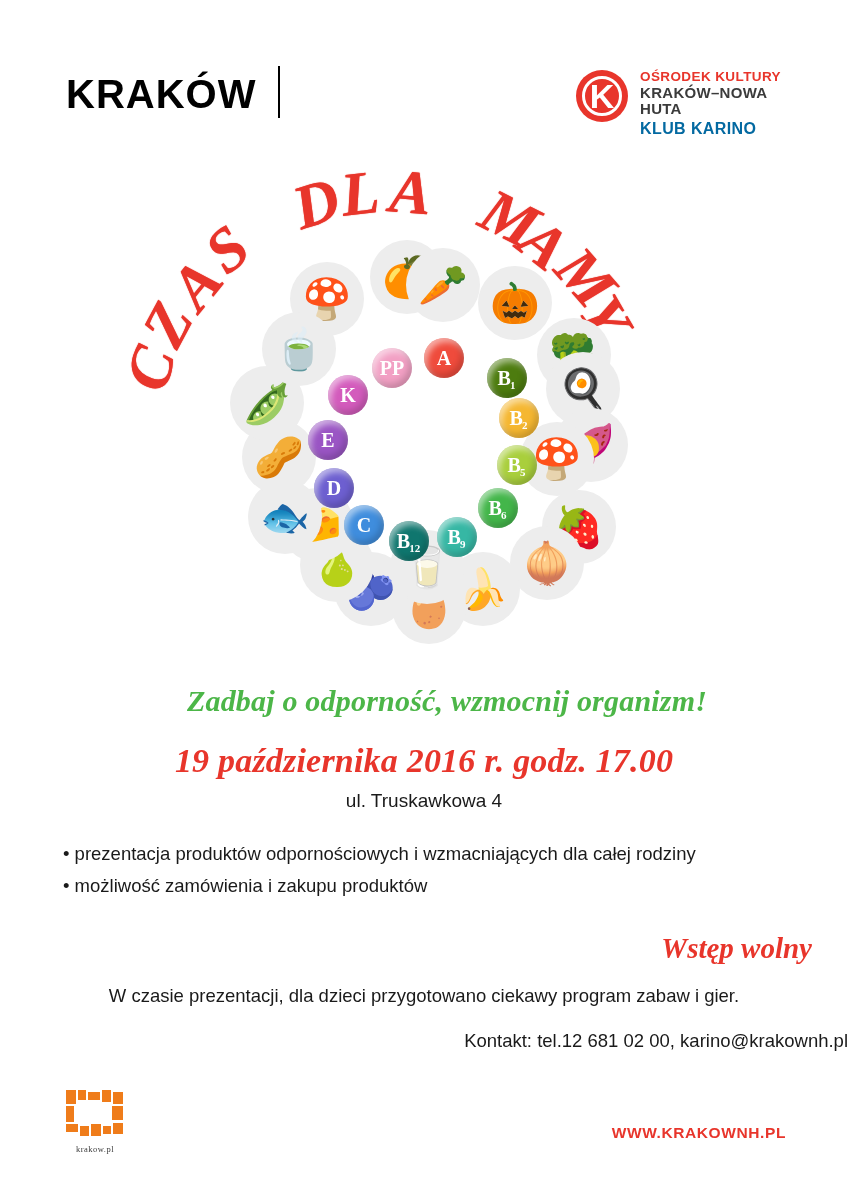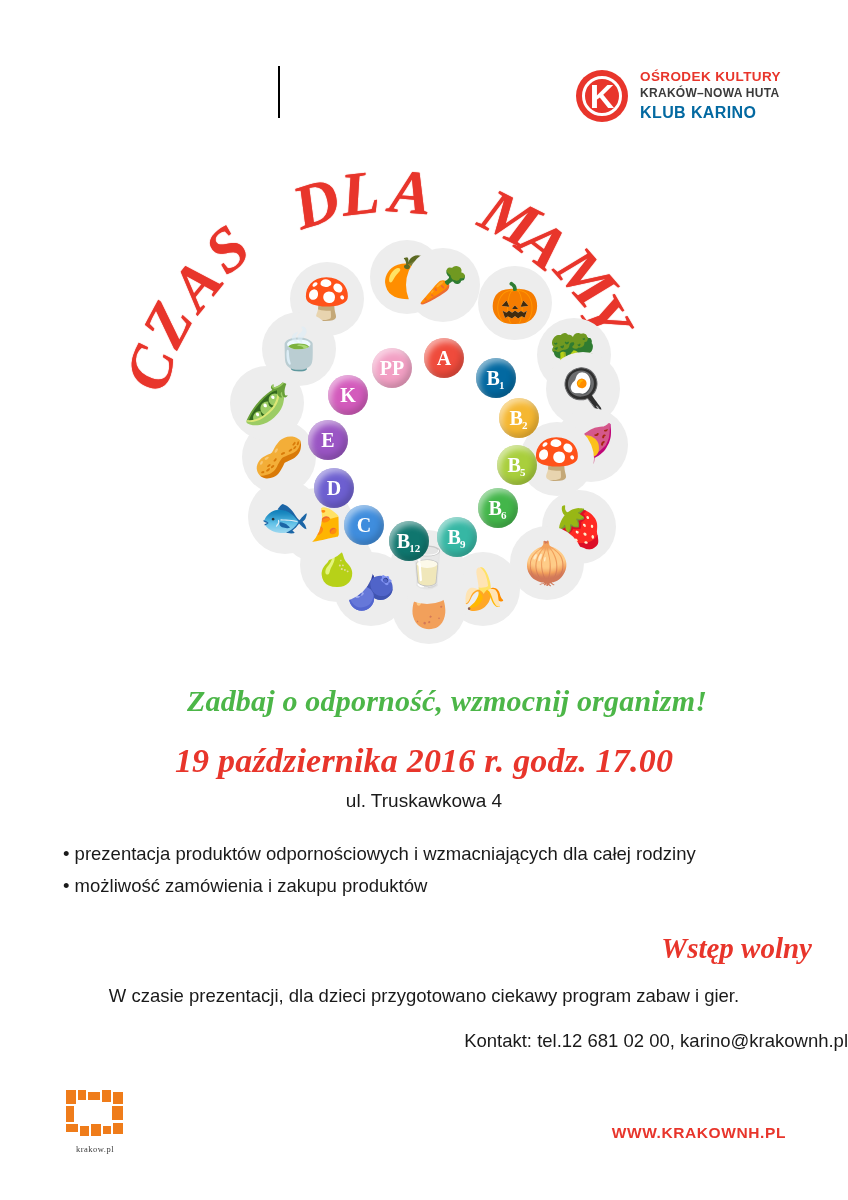--- a/index.html
+++ b/index.html
@@ -86,21 +86,21 @@
     top: 0;
   }
   .karino-l1 {
     font-size: 13.5px;
     font-weight: bold;
     color: #e8352b;
     letter-spacing: 0.4px;
     line-height: 17px;
   }
   .karino-l2 {
-    font-size: 12px;
+    font-size: 15px;
     font-weight: bold;
     color: #3b3b3b;
     letter-spacing: 0.3px;
     line-height: 16px;
   }
   .karino-l3 {
     font-size: 16px;
     font-weight: bold;
     color: #0369a1;
     letter-spacing: 0.4px;
@@ -303,20 +303,21 @@
     font-size: 15.5px;
     font-weight: bold;
     color: #e8352b;
     letter-spacing: 0.6px;
   }
 </style>
 </head>
 <body>
 
 <div class="header">
+  <div class="krakow-wordmark">KRAKÓW</div>
   <div class="krakow-rule"></div>
 
   <div class="karino-block">
     <div class="karino-logo">
       <span class="kletter">K</span>
       <span class="ring"></span>
     </div>
     <div class="karino-text">
       <div class="karino-l1">OŚRODEK KULTURY</div>
       <div class="karino-l2">KRAKÓW–NOWA HUTA</div>
@@ -397,21 +398,21 @@
       <span class="emoji">🥜</span>
     </div>
     <div class="food" style="left: 6px; top: 126px;">
       <span class="emoji">🫛</span>
     </div>
     <div class="food" style="left: 38px; top: 72px;">
       <span class="emoji">🍵</span>
     </div>
     <div class="vit" style="left: 148px; top: 108px; background: rgb(242, 160, 196);">PP</div>
     <div class="vit" style="left: 200px; top: 98px; background: rgb(239, 75, 60);">A</div>
-    <div class="vit" style="left: 252px; top: 118px; background: #0369a1;">B<sub>1</sub></div>
+    <div class="vit" style="left: 263px; top: 118px; background: #4d7c0f;">B<sub>1</sub></div>
     <div class="vit" style="left: 275px; top: 158px; background: rgb(245, 183, 49);">B<sub>2</sub></div>
     <div class="vit" style="left: 273px; top: 205px; background: rgb(169, 207, 60);">B<sub>5</sub></div>
     <div class="vit" style="left: 254px; top: 248px; background: rgb(67, 182, 74);">B<sub>6</sub></div>
     <div class="vit" style="left: 213px; top: 277px; background: rgb(54, 183, 164);">B<sub>9</sub></div>
     <div class="vit" style="left: 165px; top: 281px; background: #0f766e;">B<sub>12</sub></div>
     <div class="vit" style="left: 120px; top: 265px; background: rgb(63, 141, 221);">C</div>
     <div class="vit" style="left: 90px; top: 228px; background: rgb(109, 95, 208);">D</div>
     <div class="vit" style="left: 84px; top: 180px; background: rgb(154, 85, 196);">E</div>
     <div class="vit" style="left: 104px; top: 135px; background: rgb(211, 91, 188);">K</div>
   </div>

